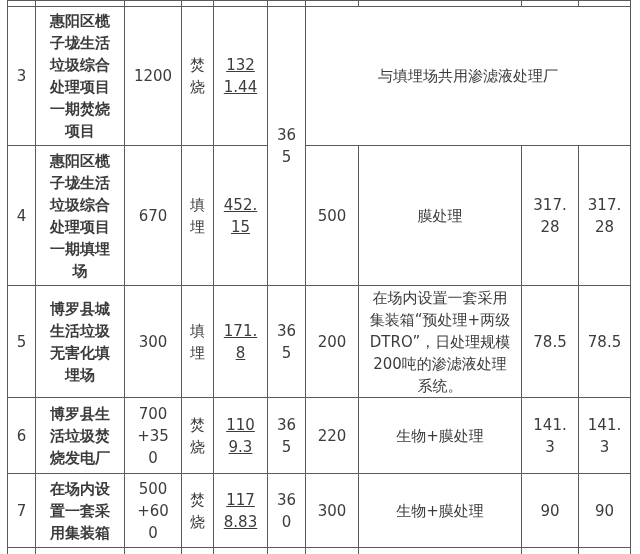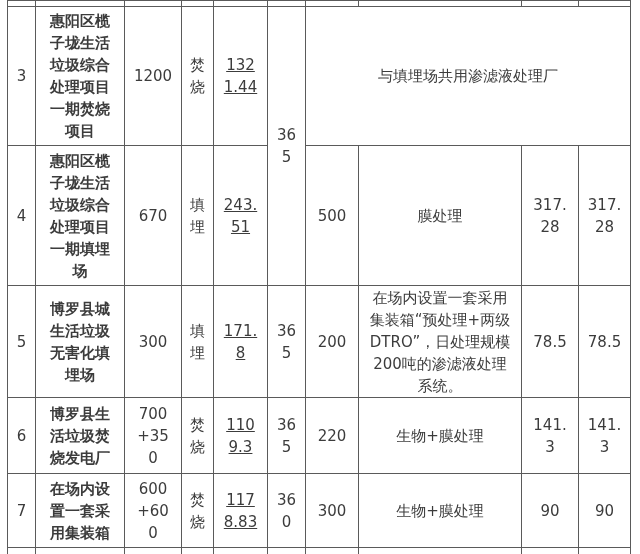--- a/index.html
+++ b/index.html
@@ -85,21 +85,21 @@
     <td class="col-amt">1321.44</td>
     <td class="col-days" rowspan="2">365</td>
     <td class="col-desc" colspan="4">与填埋场共用渗滤液处理厂</td>
   </tr>
 
   <tr class="row-4">
     <td class="col-no">4</td>
     <td class="col-name">惠阳区榄子垅生活垃圾综合处理项目一期填埋场</td>
     <td class="col-cap">670</td>
     <td class="col-type">填埋</td>
-    <td class="col-amt">243.51</td>
+    <td class="col-amt">452.15</td>
     <td class="col-scale">500</td>
     <td class="col-desc">膜处理</td>
     <td class="col-v1">317.28</td>
     <td class="col-v2">317.28</td>
   </tr>
 
   <tr class="row-5">
     <td class="col-no">5</td>
     <td class="col-name">博罗县城生活垃圾无害化填埋场</td>
     <td class="col-cap">300</td>
@@ -121,21 +121,21 @@
     <td class="col-days">365</td>
     <td class="col-scale">220</td>
     <td class="col-desc">生物+膜处理</td>
     <td class="col-v1">141.3</td>
     <td class="col-v2">141.3</td>
   </tr>
 
   <tr class="row-7">
     <td class="col-no">7</td>
     <td class="col-name">在场内设置一套采用集装箱</td>
-    <td class="col-cap">600+600</td>
+    <td class="col-cap">500+600</td>
     <td class="col-type">焚烧</td>
     <td class="col-amt">1178.83</td>
     <td class="col-days">360</td>
     <td class="col-scale">300</td>
     <td class="col-desc">生物+膜处理</td>
     <td class="col-v1">90</td>
     <td class="col-v2">90</td>
   </tr>
 
   <tr class="sliver-bottom">

